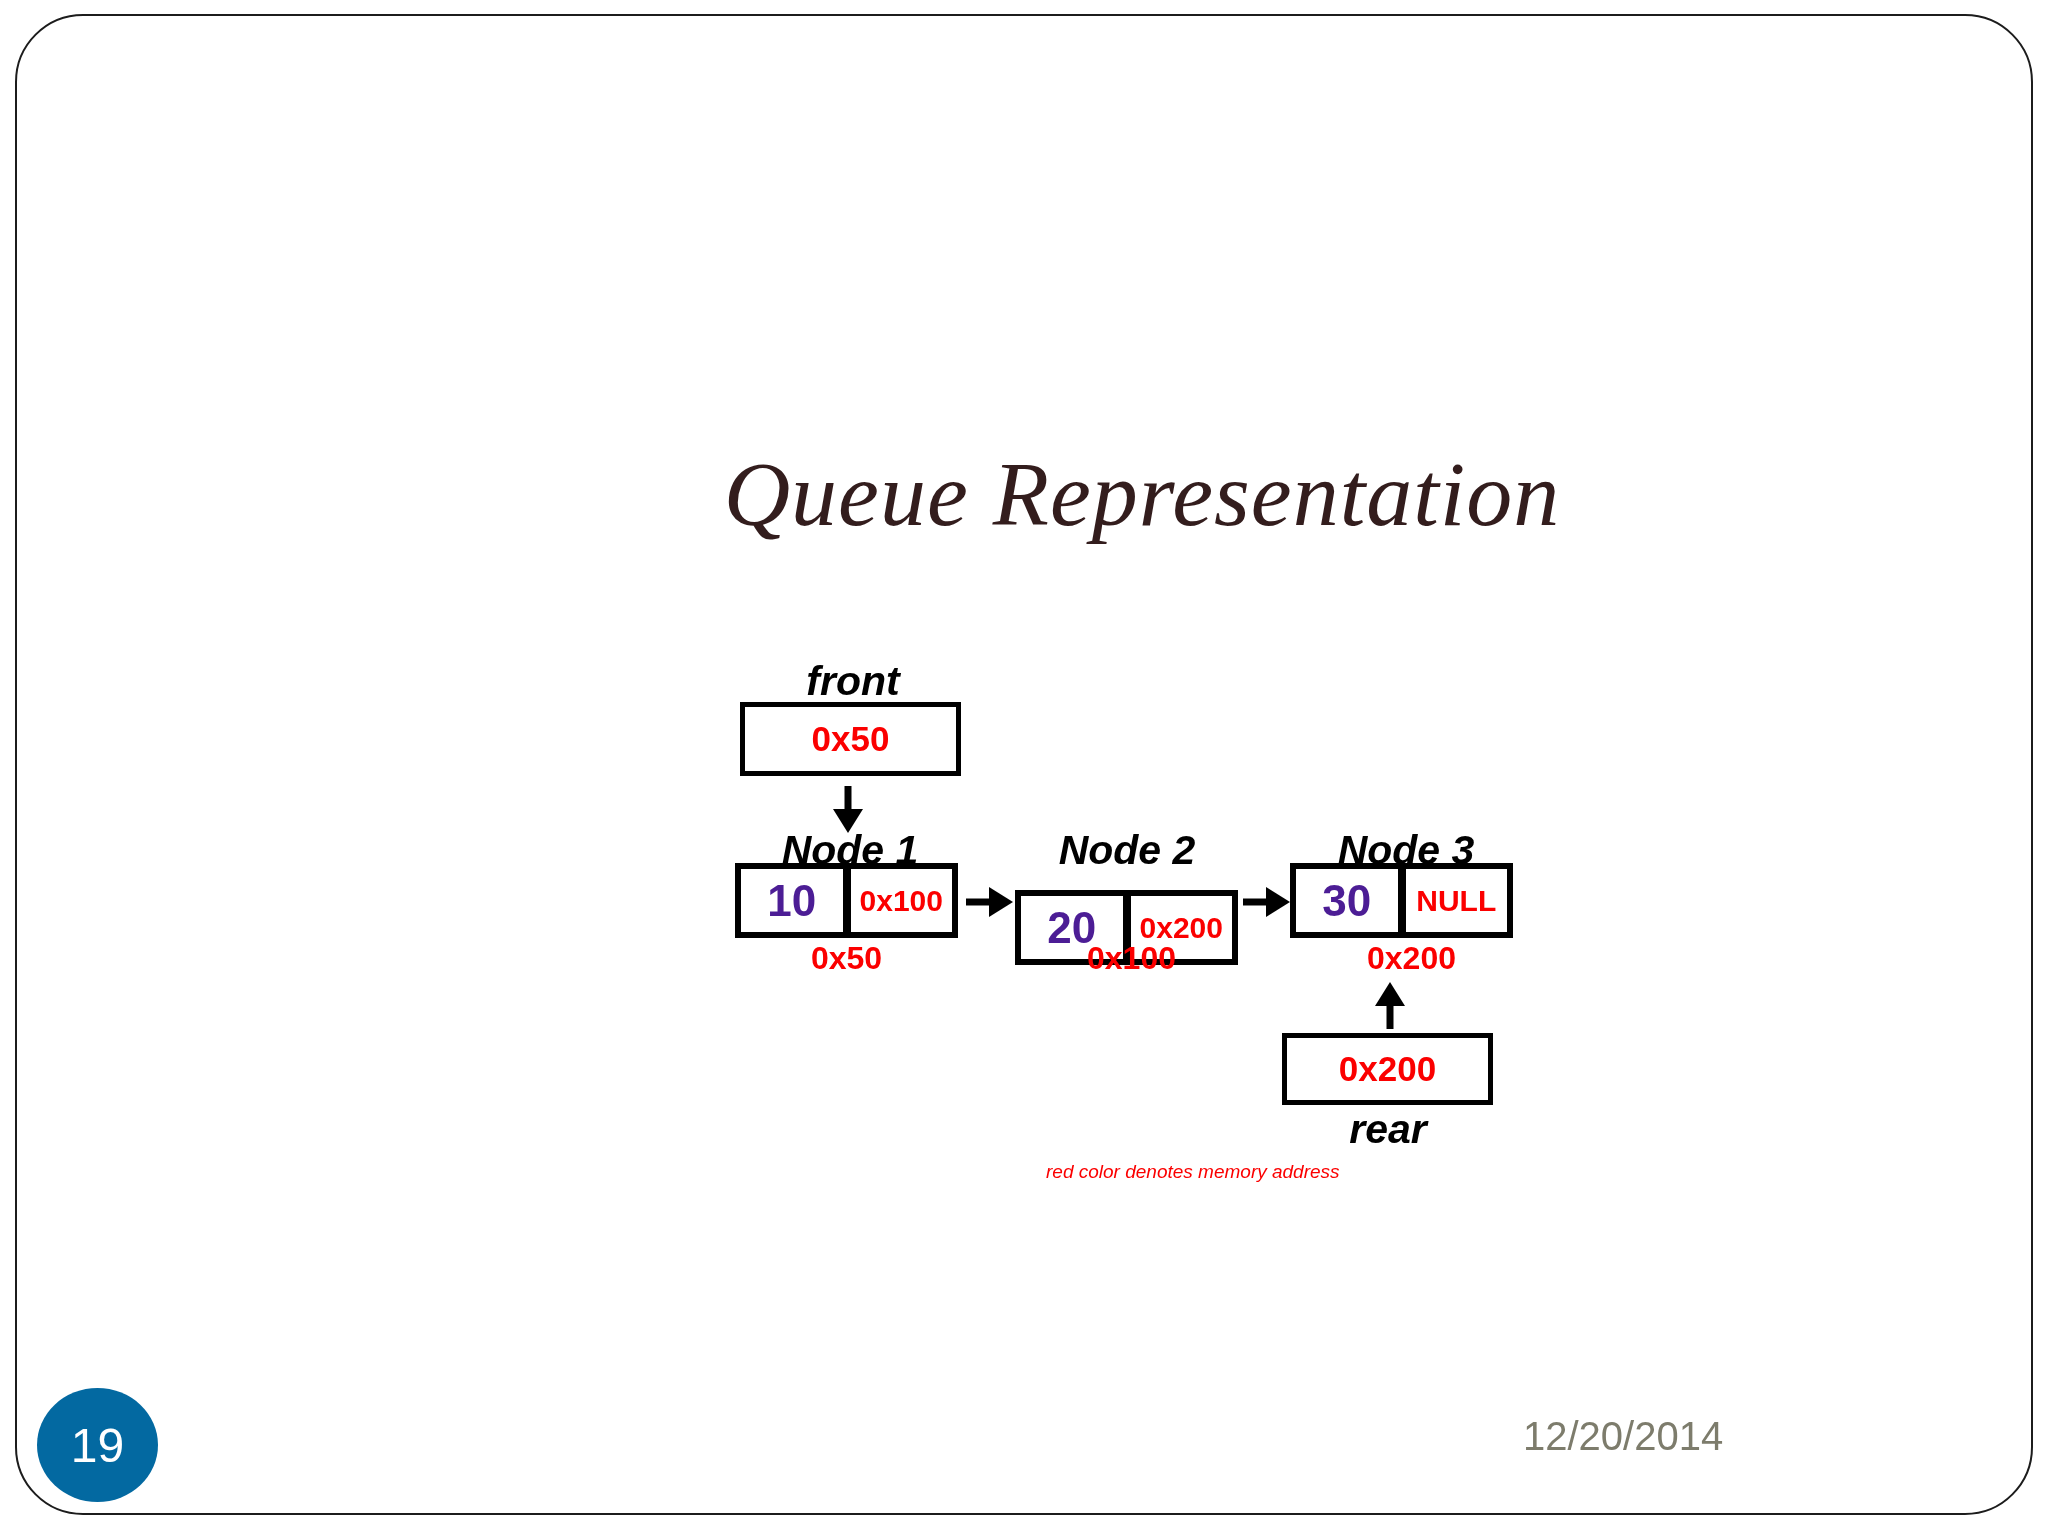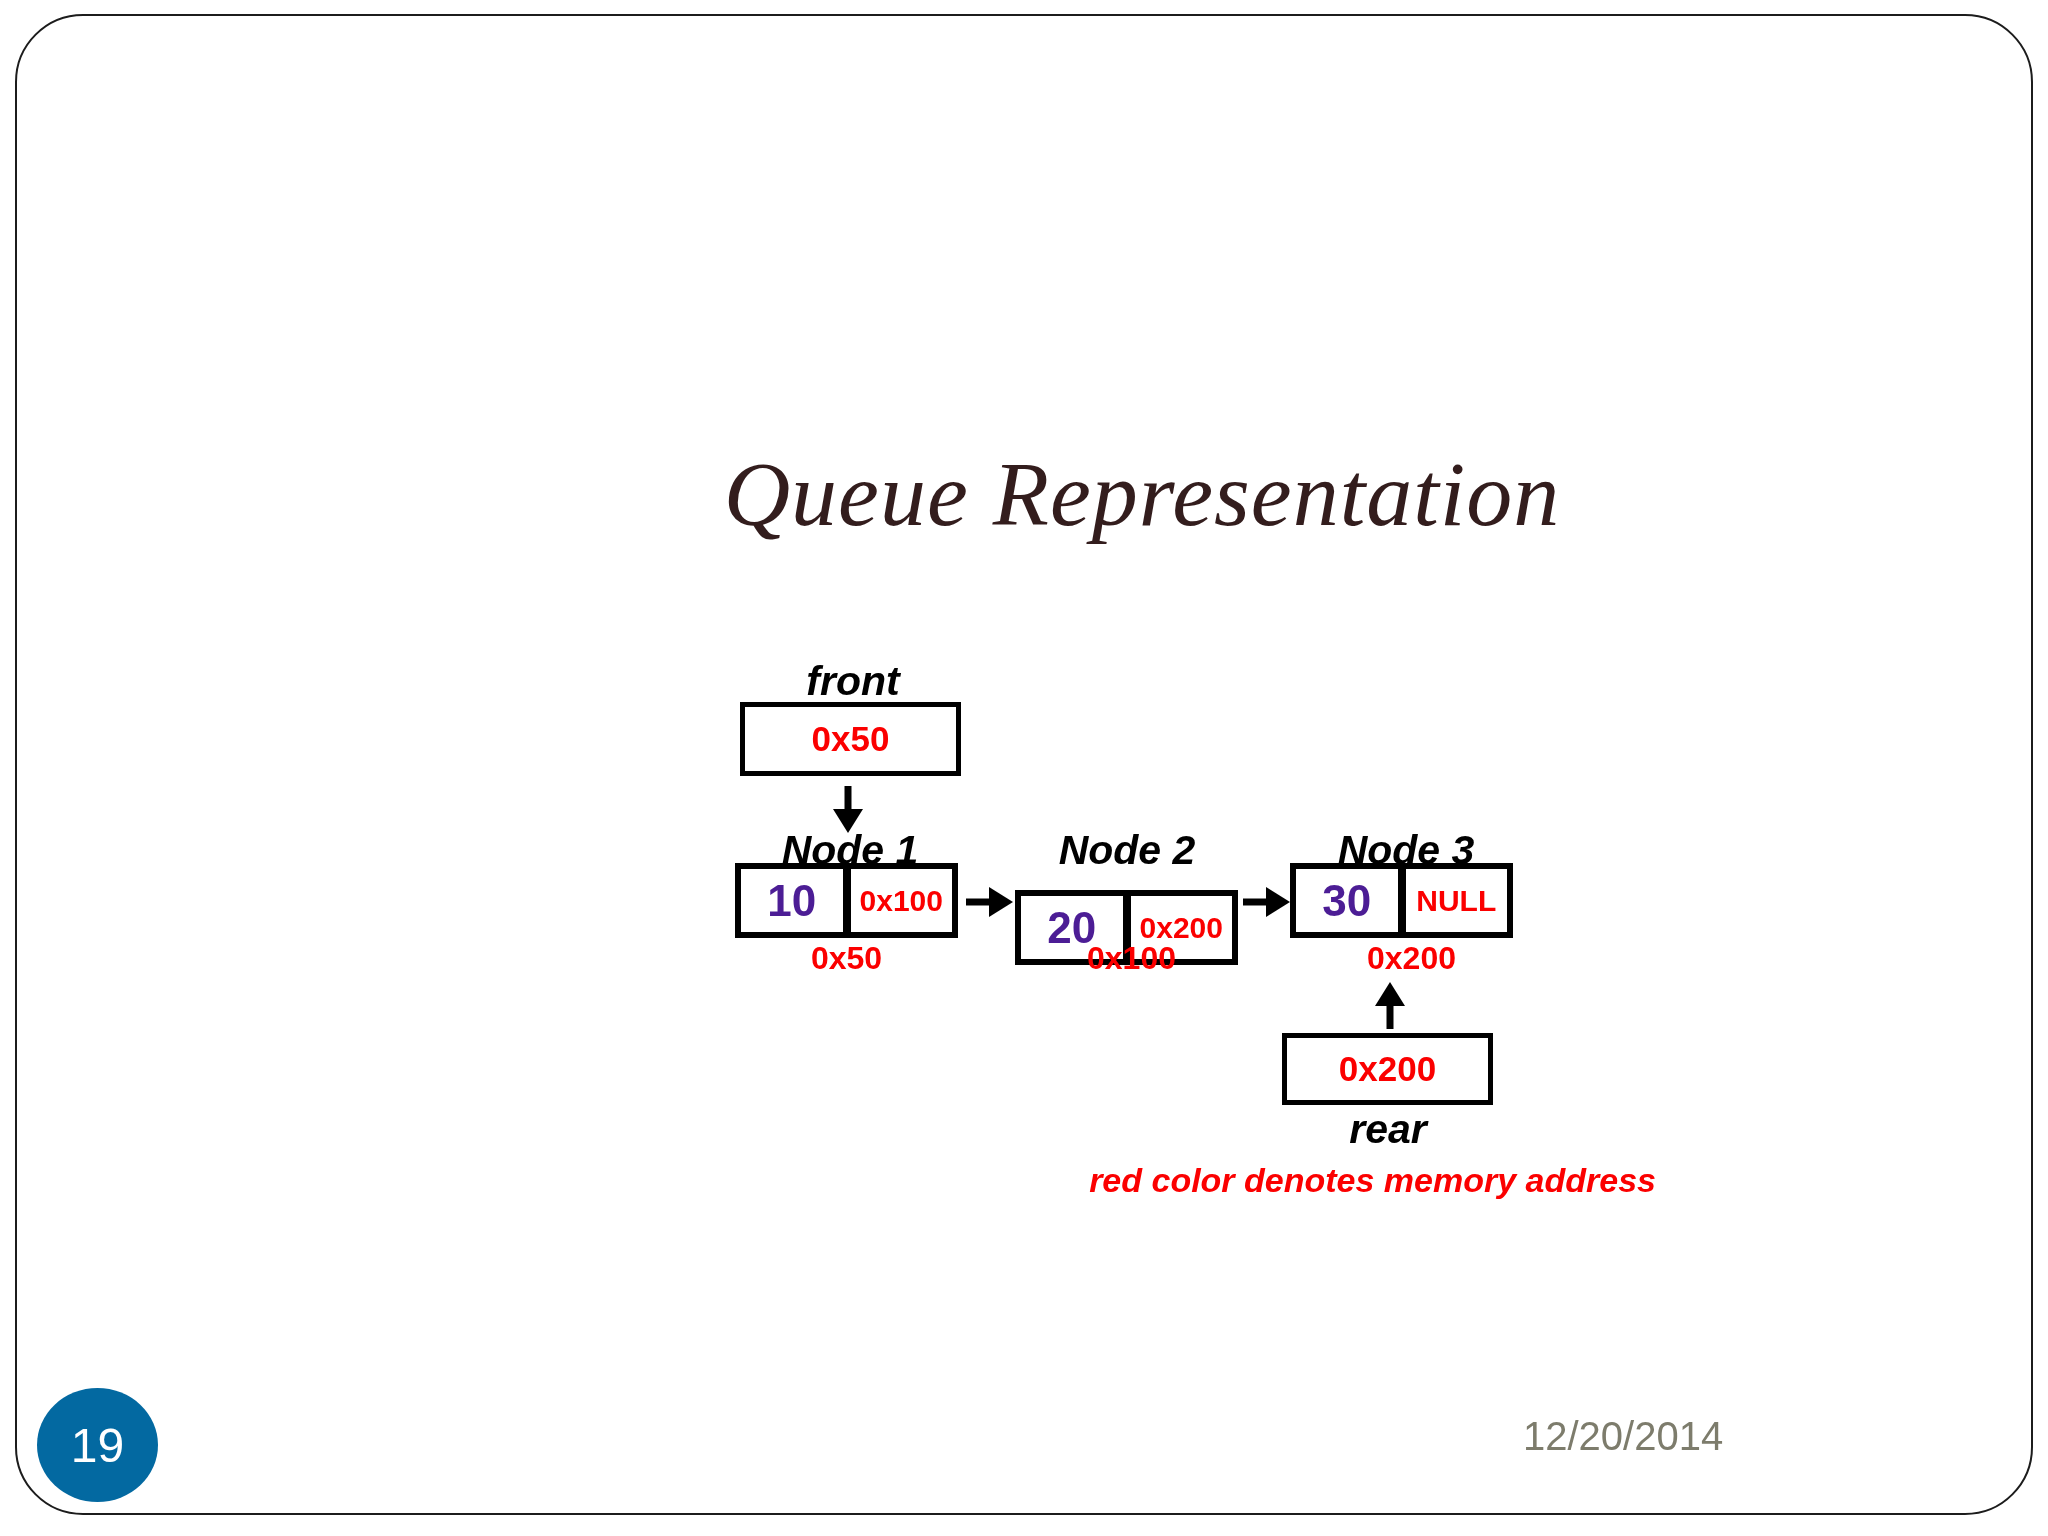--- a/index.html
+++ b/index.html
@@ -84,24 +84,23 @@
     text-align:center;
     font-weight:bold; font-size:32px; color:#fb0000;
     white-space:nowrap;
   }
   .node1-addr { left:735px; }
   .node2-addr { left:1020px; }
   .node3-addr { left:1300px; }
 
   .caption {
     position:absolute; left:1046px; top:1161px; width:610px;
-    text-align:right;
-    font-style:italic; font-size:34px; color:#fb0000;
+    text-align:left;
+    font-style:italic; font-size:19px; color:#fb0000;
     white-space:nowrap;
-    font-weight:bold;
   }
 
   .arrows {
     position:absolute; left:0; top:0;
     width:2048px; height:1536px;
     pointer-events:none;
   }
 
   .page-badge {
     position:absolute; left:37px; top:1388px;

